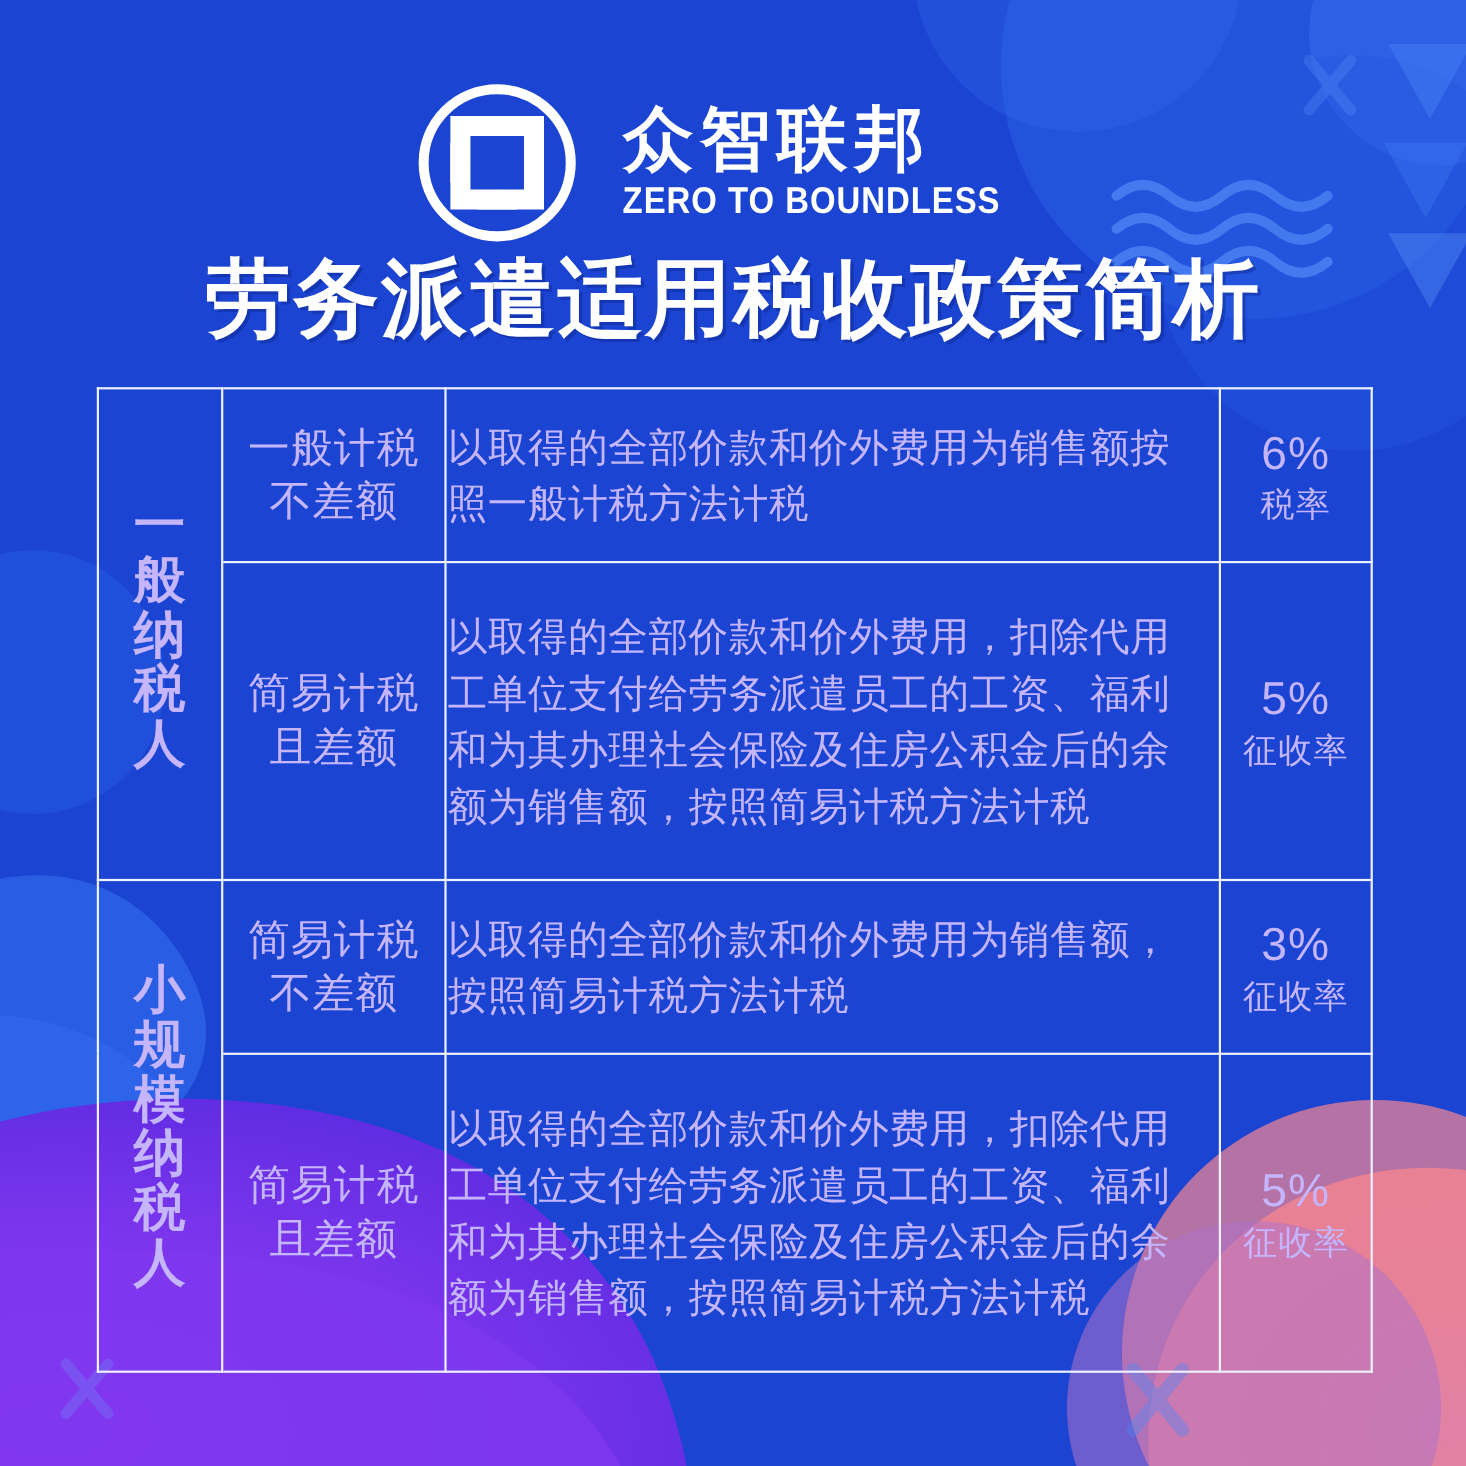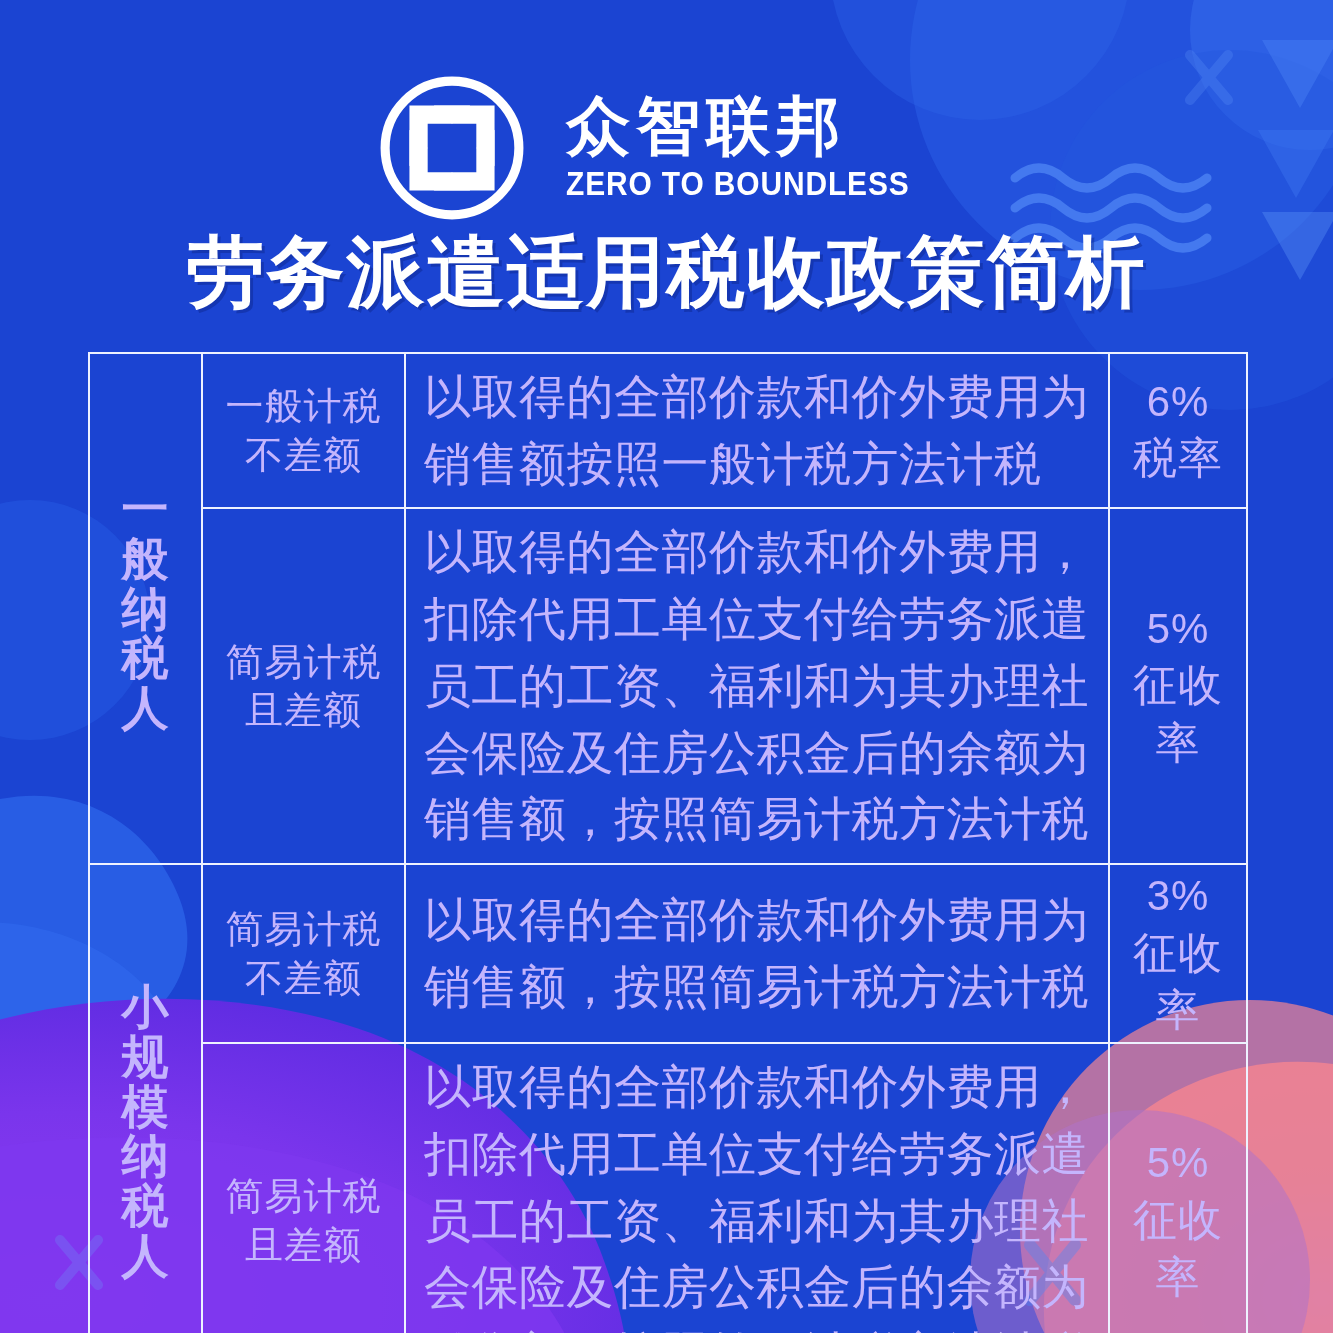--- a/index.html
+++ b/index.html
@@ -77,31 +77,31 @@
 
   .cell-method {
     text-align:center;
     font-size:38px; line-height:1.28; letter-spacing:1px;
     padding:6px 4px;
   }
   .cell-method span { display:block; }
 
   .cell-desc {
     text-align:left;
-    font-size:47px; line-height:1.42; letter-spacing:0.5px;
-    padding:10px 14px 10px 18px;
+    font-size:36px; line-height:1.42; letter-spacing:0.5px;
+    padding:10px 14px 10px 1px;
   }
 
   .cell-rate {
     text-align:center;
     font-size:40px; line-height:1.3; letter-spacing:1px;
     padding:4px 2px;
   }
   .cell-rate .pct { display:block; font-size:42px; }
-  .cell-rate .lbl { display:block; font-size:44px; }
+  .cell-rate .lbl { display:block; font-size:31px; }
 </style>
 </head>
 <body>
 
 <div id="bg">
   <svg viewBox="0 0 1333 1333" xmlns="http://www.w3.org/2000/svg">
     <defs>
       <radialGradient id="gPurple" cx="30%" cy="75%" r="85%">
         <stop offset="0%" stop-color="#8f3cf2"></stop>
         <stop offset="55%" stop-color="#7a35ec"></stop>

